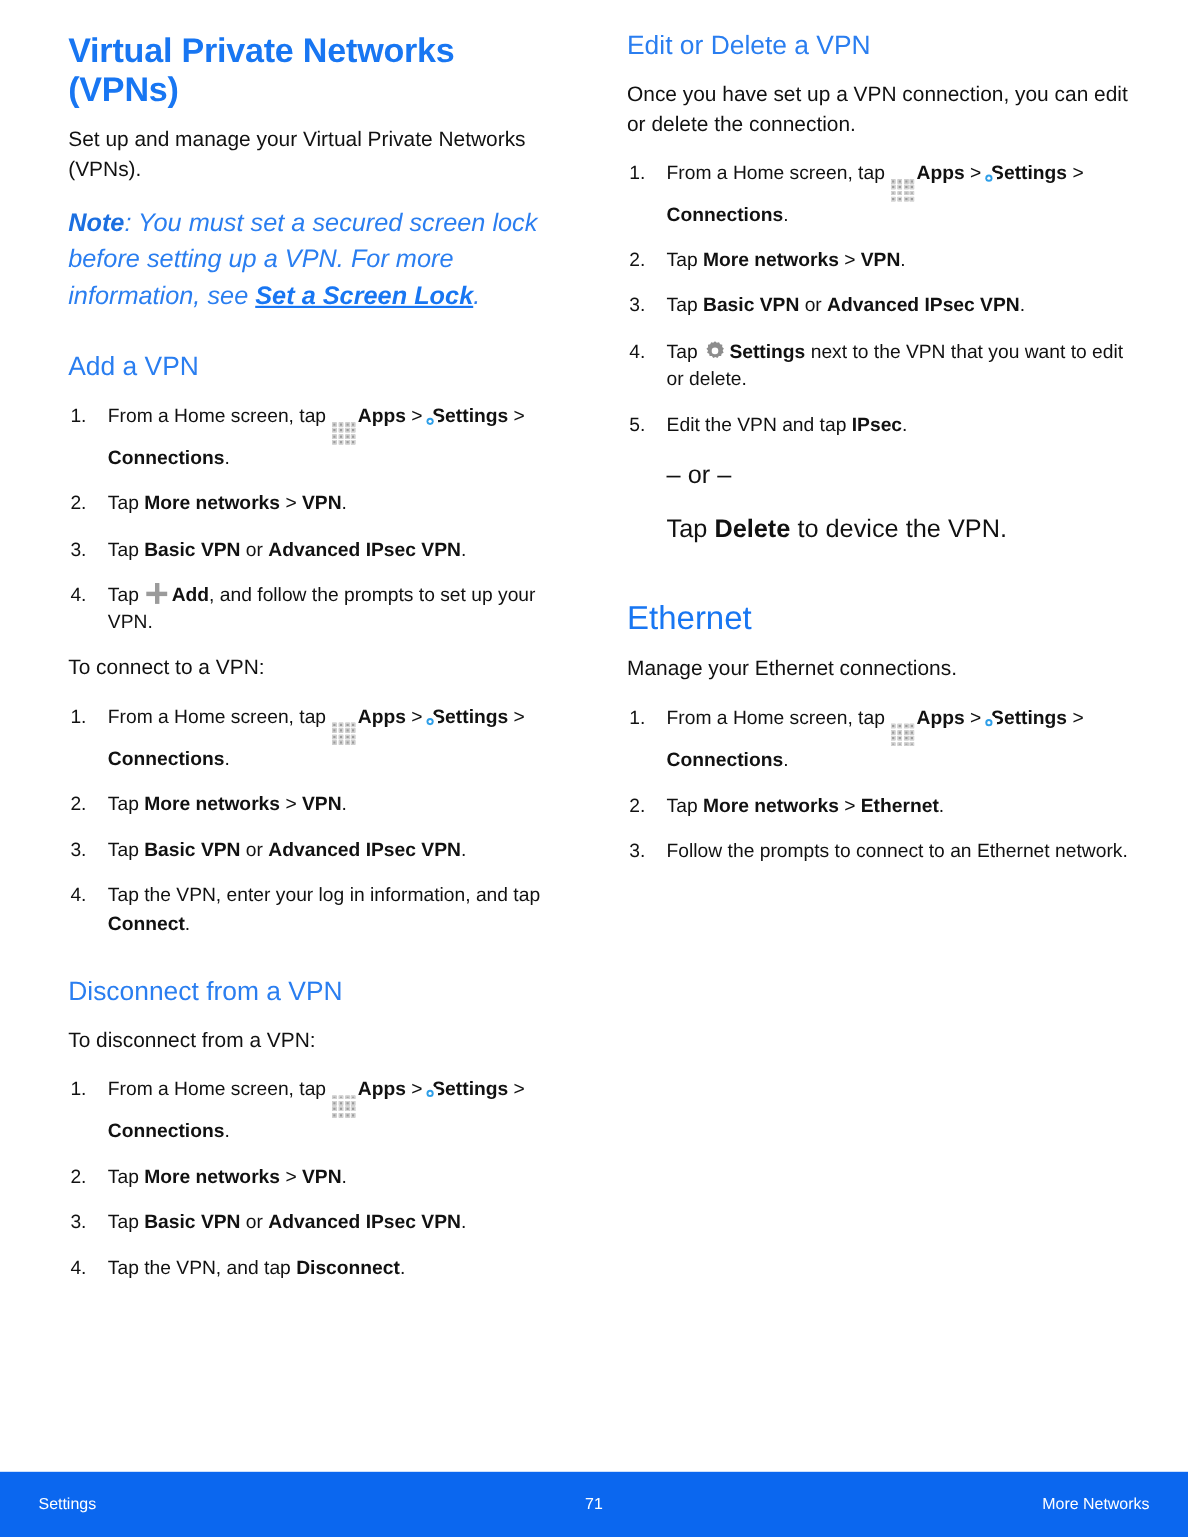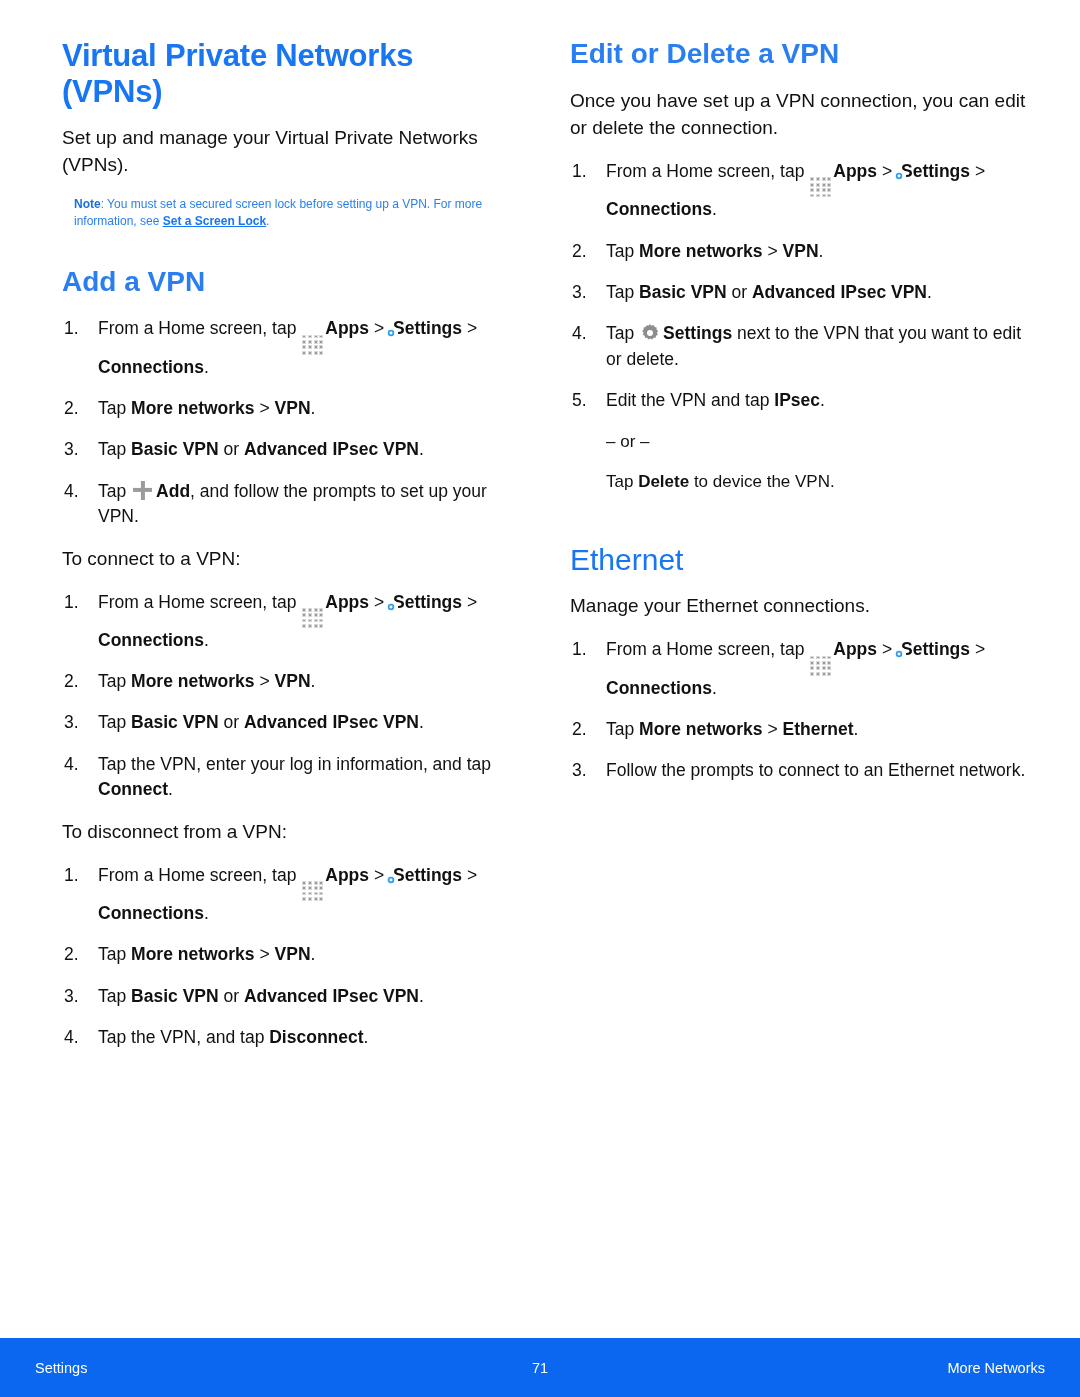--- a/index.html
+++ b/index.html
@@ -14,59 +14,60 @@
     font-family: "Liberation Sans", sans-serif;
     color: #111111;
     overflow: hidden;
   }
   .page {
     position: absolute;
     inset: 0;
   }
   .col {
     position: absolute;
-    top: 38px;
+    top: 28px;
     width: 460px;
   }
   .col-left  { left: 62px; }
   .col-right { left: 570px; }
 
   h1.title {
     color: #1876f2;
     font-size: 31px;
     font-weight: bold;
     margin: 0 0 16px 0;
     letter-spacing: -0.2px;
     line-height: 1.15;
   }
   h2.section {
     color: #2a7ef0;
-    font-size: 28px;
-    font-weight: bold;
+    font-size: 24px;
+    font-weight: normal;
     margin: 36px 0 18px 0;
     line-height: 1.15;
   }
   h2.section.first { margin-top: 0; }
   h2.bigsection {
     color: #1876f2;
     font-size: 30px;
     font-weight: normal;
     margin: 48px 0 16px 0;
     line-height: 1.15;
   }
   p.body {
     font-size: 19px;
     line-height: 1.42;
     margin: 0 0 17px 0;
   }
   p.note {
     color: #2a7ef0;
-    font-size: 12px;
+    font-size: 23px;
     line-height: 1.42;
-    margin: 0 0 8px 12px;
+    margin: 0 0 8px 0;
+    font-style: italic;
   }
   p.note b { color: #1c6fe0; }
   .link {
     color: #1876f2;
     text-decoration: underline;
     font-weight: bold;
   }
   ol.steps {
     list-style: none;
     margin: 0;
@@ -81,21 +82,21 @@
   }
   ol.steps > li .num {
     position: absolute;
     left: 2px;
     top: 0;
     width: 24px;
     text-align: left;
     font-size: 17.5px;
   }
   .sub {
-    font-size: 17px;
+    font-size: 23px;
     line-height: 1.45;
     margin: 0 0 16px 0;
     padding-left: 36px;
   }
   b { font-weight: bold; }
 
   
   .icon {
     display: inline-block;
     vertical-align: -5px;
@@ -275,20 +276,21 @@
         <span class="num">2.</span><span>Tap </span><b>More networks</b><span> &gt; </span><b>VPN</b><span>.</span>
       </li>
       <li>
         <span class="num">3.</span><span>Tap </span><b>Basic VPN</b><span> or </span><b>Advanced IPsec VPN</b><span>.</span>
       </li>
       <li>
         <span class="num">4.</span><span>Tap the VPN, enter your log in information, and tap </span><b>Connect</b><span>.</span>
       </li>
     </ol>
 
+    <h2 class="section">Disconnect from a VPN</h2>
     <p class="body">To disconnect from a VPN:</p>
     <ol class="steps">
       <li>
         <span class="num">1.</span><span>From a Home screen, tap </span><span class="apps-icon">
             <i></i>
             <i></i>
             <i></i>
             <i></i>
             <i></i>
             <i></i>

